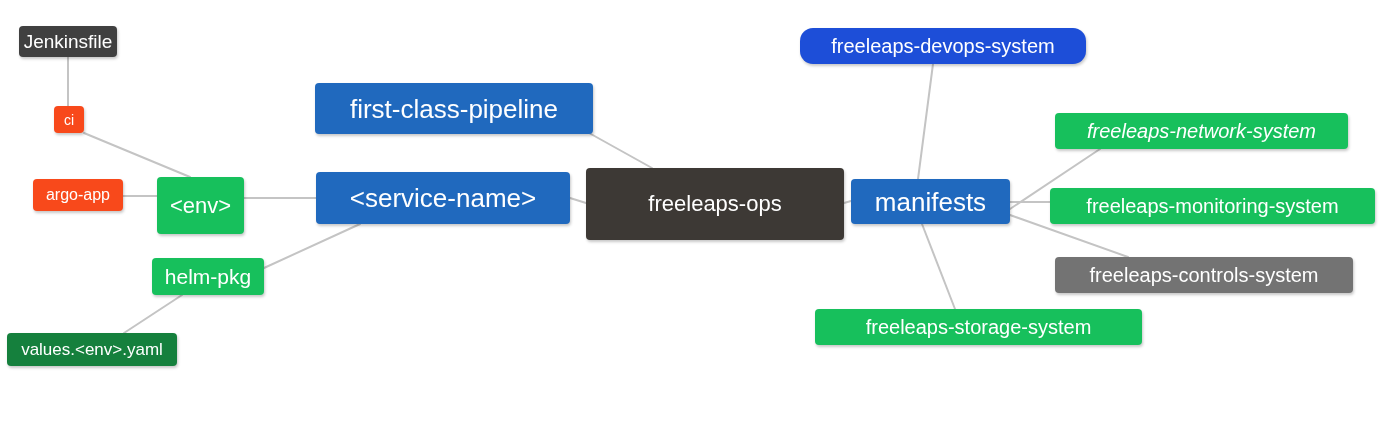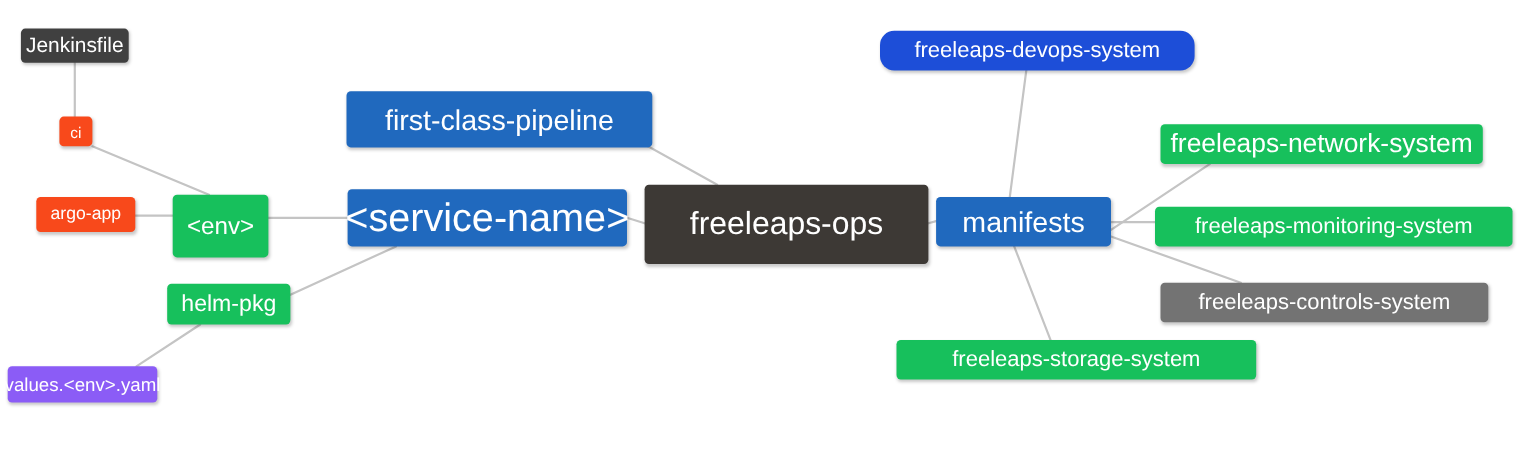--- a/index.html
+++ b/index.html
@@ -58,54 +58,54 @@
       <line x1="157" y1="196" x2="123" y2="196" stroke="#c4c4c4" stroke-width="2" stroke-linecap="round"></line>
       <line x1="68" y1="106" x2="68" y2="57" stroke="#c4c4c4" stroke-width="2" stroke-linecap="round"></line>
       <line x1="182" y1="295" x2="124" y2="333" stroke="#c4c4c4" stroke-width="2" stroke-linecap="round"></line>
       <line x1="918" y1="179" x2="933" y2="64" stroke="#c4c4c4" stroke-width="2" stroke-linecap="round"></line>
       <line x1="1010" y1="209" x2="1100" y2="149" stroke="#c4c4c4" stroke-width="2" stroke-linecap="round"></line>
       <line x1="1010" y1="202" x2="1050" y2="202" stroke="#c4c4c4" stroke-width="2" stroke-linecap="round"></line>
       <line x1="1010" y1="215" x2="1128" y2="257" stroke="#c4c4c4" stroke-width="2" stroke-linecap="round"></line>
       <line x1="922" y1="224" x2="955" y2="309" stroke="#c4c4c4" stroke-width="2" stroke-linecap="round"></line>
     </svg>
   <div id="node-layer">
-      <div class="node" style="left: 586px; top: 168px; width: 258px; height: 72px; background: rgb(61, 57, 53); font-size: 29px;">
+      <div class="node" style="left: 586px; top: 168px; width: 258px; height: 72px; background: rgb(61, 57, 53); font-size: 22px;">
         <span class="node-label">freeleaps-ops</span>
       </div>
-      <div class="node" style="left: 316px; top: 172px; width: 254px; height: 52px; background: rgb(32, 105, 190); font-size: 36px;">
+      <div class="node" style="left: 316px; top: 172px; width: 254px; height: 52px; background: rgb(32, 105, 190); font-size: 26px;">
         <span class="node-label">&lt;service-name&gt;</span>
       </div>
       <div class="node" style="left: 315px; top: 38px; width: 278px; height: 51px; background: rgb(32, 105, 190); font-size: 26px; margin-top: 45px;">
         <span class="node-label">first-class-pipeline</span>
       </div>
       <div class="node" style="left: 157px; top: 177px; width: 87px; height: 57px; background: rgb(23, 192, 92); font-size: 22px;">
         <span class="node-label">&lt;env&gt;</span>
       </div>
       <div class="node" style="left: 54px; top: 106px; width: 30px; height: 27px; background: rgb(248, 73, 27); font-size: 14px;">
         <span class="node-label">ci</span>
       </div>
       <div class="node" style="left: 19px; top: 26px; width: 98px; height: 31px; background: #404040; font-size: 19px;">
         <span class="node-label">Jenkinsfile</span>
       </div>
       <div class="node" style="left: 33px; top: 179px; width: 90px; height: 32px; background: rgb(248, 73, 27); font-size: 16px;">
         <span class="node-label">argo-app</span>
       </div>
       <div class="node" style="left: 152px; top: 258px; width: 112px; height: 37px; background: rgb(23, 192, 92); font-size: 21px;">
         <span class="node-label">helm-pkg</span>
       </div>
-      <div class="node" style="left: 7px; top: 333px; width: 136px; height: 33px; background: #8b5cf6; font-size: 17px;">
+      <div class="node" style="left: 7px; top: 333px; width: 170px; height: 33px; background: #15803d; font-size: 17px;">
         <span class="node-label">values.&lt;env&gt;.yaml</span>
       </div>
       <div class="node" style="left: 851px; top: 179px; width: 159px; height: 45px; background: rgb(32, 105, 190); font-size: 26px;">
         <span class="node-label">manifests</span>
       </div>
       <div class="node" style="left: 800px; top: 28px; width: 286px; height: 36px; background: #1d4ed8; font-size: 20px; border-radius: 13px;">
         <span class="node-label">freeleaps-devops-system</span>
       </div>
-      <div class="node" style="left: 1055px; top: 113px; width: 293px; height: 36px; background: rgb(23, 192, 92); font-size: 24px;">
+      <div class="node" style="left: 1055px; top: 113px; width: 293px; height: 36px; background: rgb(23, 192, 92); font-size: 20px; font-style: italic;">
         <span class="node-label">freeleaps-network-system</span>
       </div>
       <div class="node" style="left: 1050px; top: 188px; width: 325px; height: 36px; background: rgb(23, 192, 92); font-size: 20px;">
         <span class="node-label">freeleaps-monitoring-system</span>
       </div>
       <div class="node" style="left: 1055px; top: 257px; width: 298px; height: 36px; background: #737373; font-size: 20px;">
         <span class="node-label">freeleaps-controls-system</span>
       </div>
       <div class="node" style="left: 815px; top: 309px; width: 327px; height: 36px; background: rgb(23, 192, 92); font-size: 20px;">
         <span class="node-label">freeleaps-storage-system</span>

